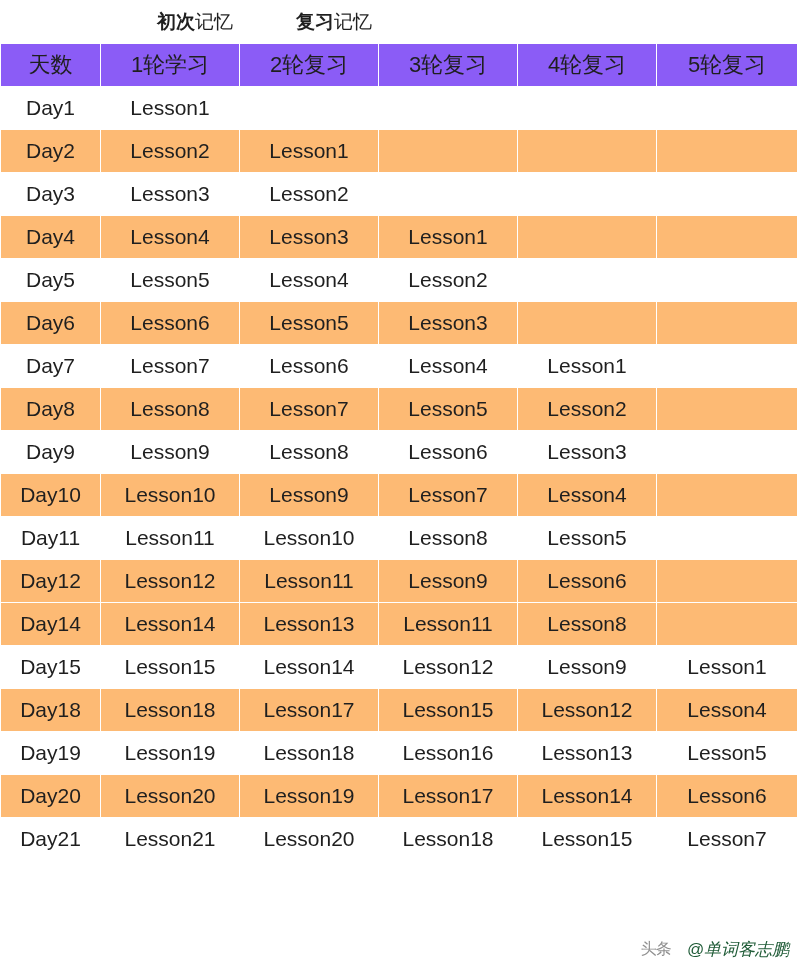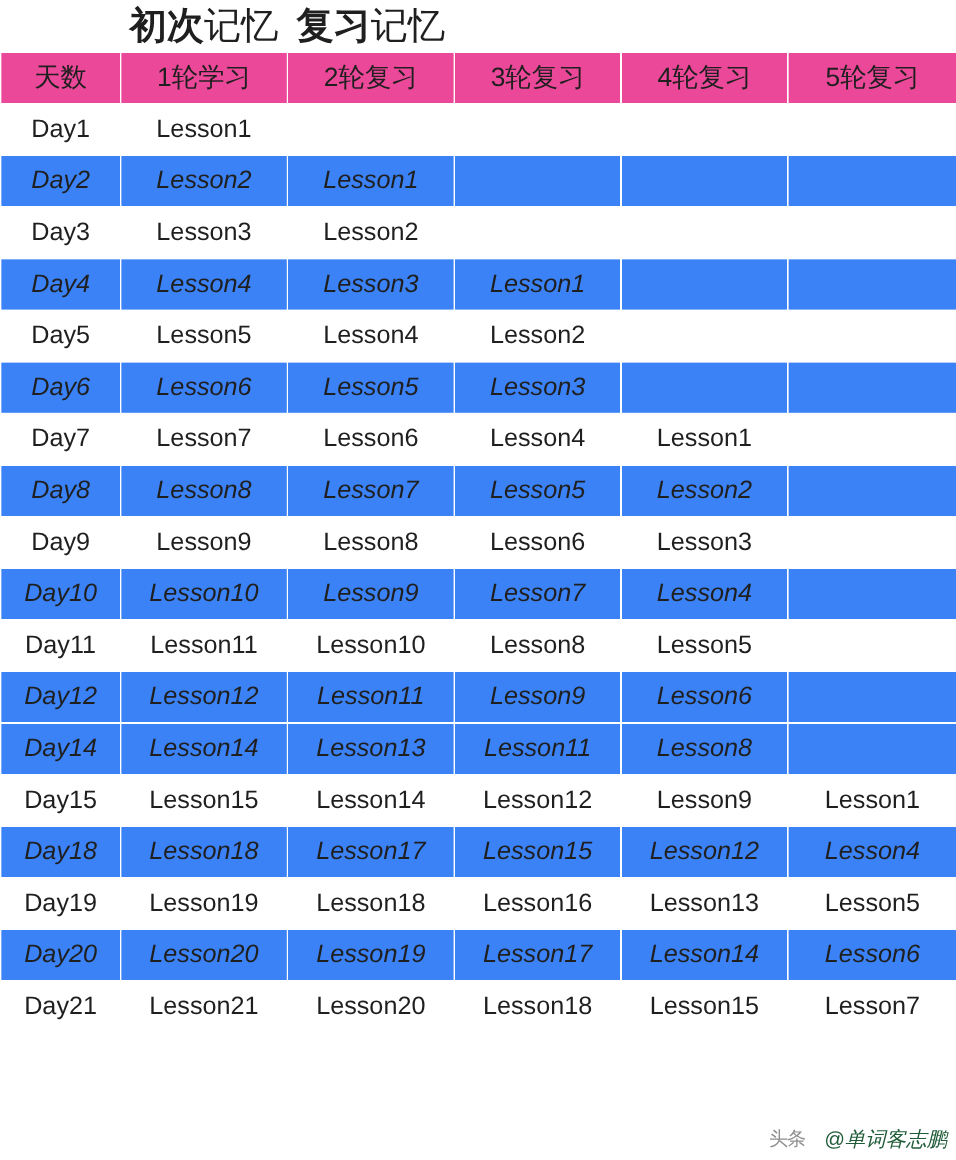--- a/index.html
+++ b/index.html
@@ -32,34 +32,34 @@
     height: 42px;
     padding: 0 6px;
     font-size: 21px;
     line-height: 42px;
     color: #1f1f1f;
     text-align: center;
     white-space: nowrap;
     overflow: hidden;
   }
   tr.band-white td { background: #ffffff; }
-  tr.band-blue td { background: #3b82f6; font-style: italic; }
+  tr.band-blue td { background: #fdba74; }
 
   
   tr.top-row td {
     background: #ffffff;
-    font-size: 31px;
-    text-align: center;
+    font-size: 19px;
+    text-align: right;
   }
   tr.top-row td.blank { background: #ffffff; }
   .bold-part { font-weight: bold; }
 
   
   tr.head-row td {
-    background: #ec4899;
+    background: #8b5cf6;
     font-size: 22px;
     color: #1f1f1f;
   }
 
   td.daycol { color: #1f1f1f; }
   td.empty { }
 
   
   .watermark {
     position: absolute;

